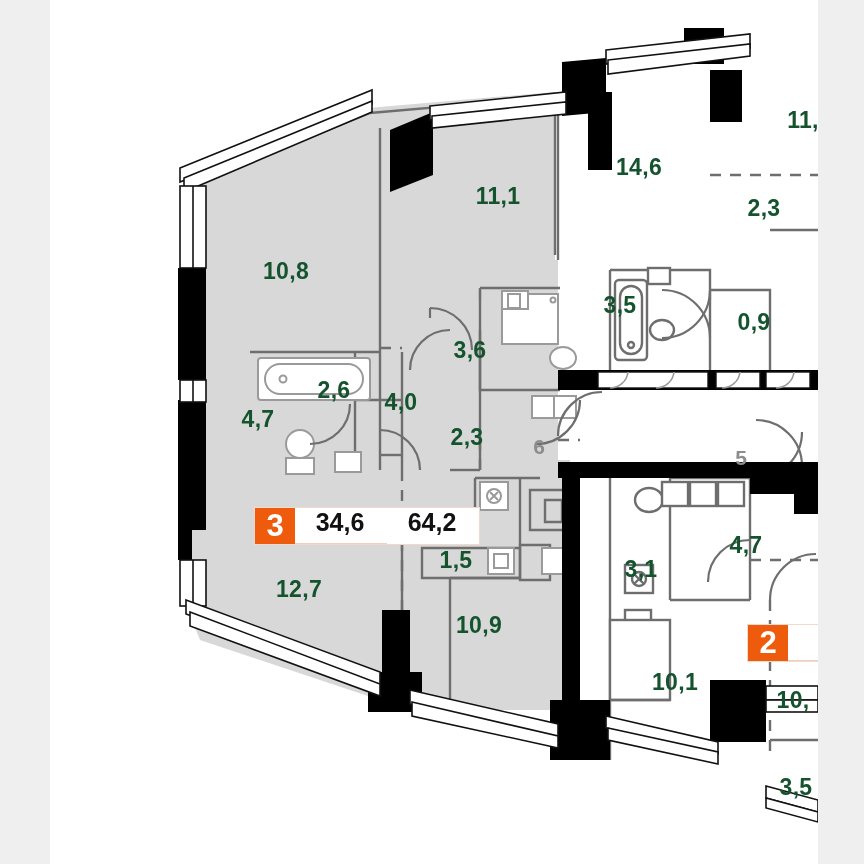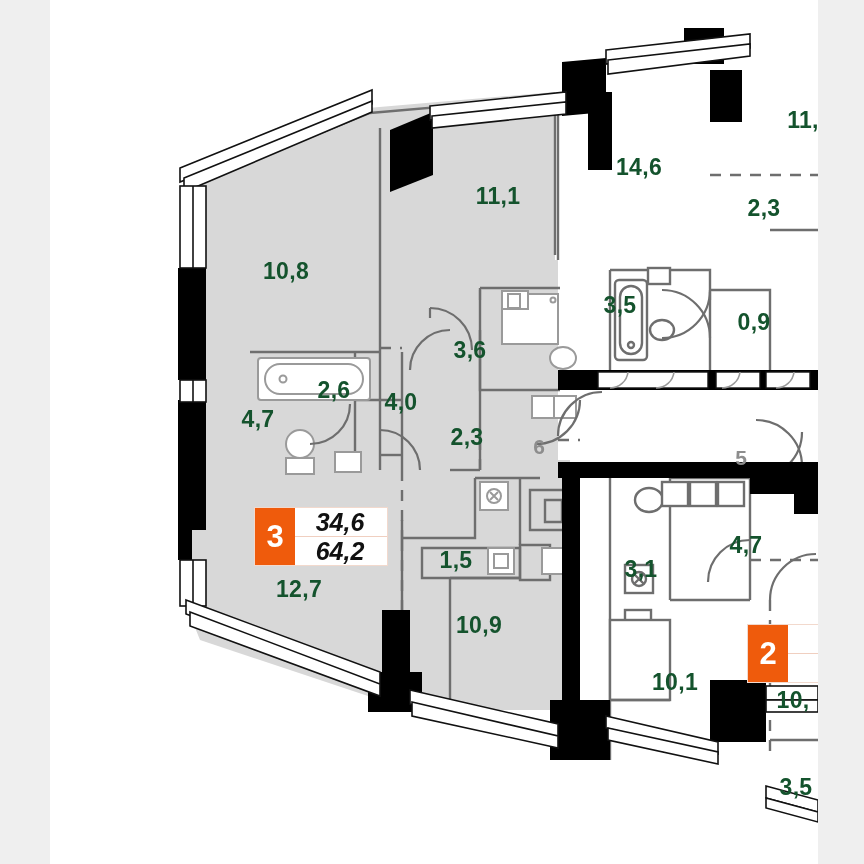--- a/index.html
+++ b/index.html
@@ -10,21 +10,21 @@
 
   .area-label{position:absolute;font-family:"Liberation Sans",sans-serif;font-weight:700;
      color:#14532d;white-space:nowrap;transform:translate(-50%,-50%);font-size:23px;letter-spacing:0.3px;}
   .door-num{position:absolute;font-family:"Liberation Sans",sans-serif;font-weight:700;
      color:#8d8d8d;white-space:nowrap;transform:translate(-50%,-50%);font-size:21px;}
 
   .badge{position:absolute;display:flex;align-items:stretch;background:#fff;
      box-shadow:0 0 0 1px #f2d9cd;}
   .badge .rooms{background:#ef5b0c;color:#fff;font-weight:700;font-size:31px;
      display:flex;align-items:center;justify-content:center;width:40px;}
-  .badge .areas{display:flex;flex-direction:column;background:#fff;font-style:italic;}
+  .badge .areas{display:flex;flex-direction:row;background:#fff;}
   .badge .areas .a{font-weight:700;font-size:25px;color:#111;padding:1px 10px 1px 8px;
      line-height:26px;text-align:center;min-width:74px;}
   .badge .areas .a.top{border-bottom:1px solid #f0cfc0;}
 </style>
 </head>
 <body>
 
 <div id="stage">
   <div id="canvas">
 

